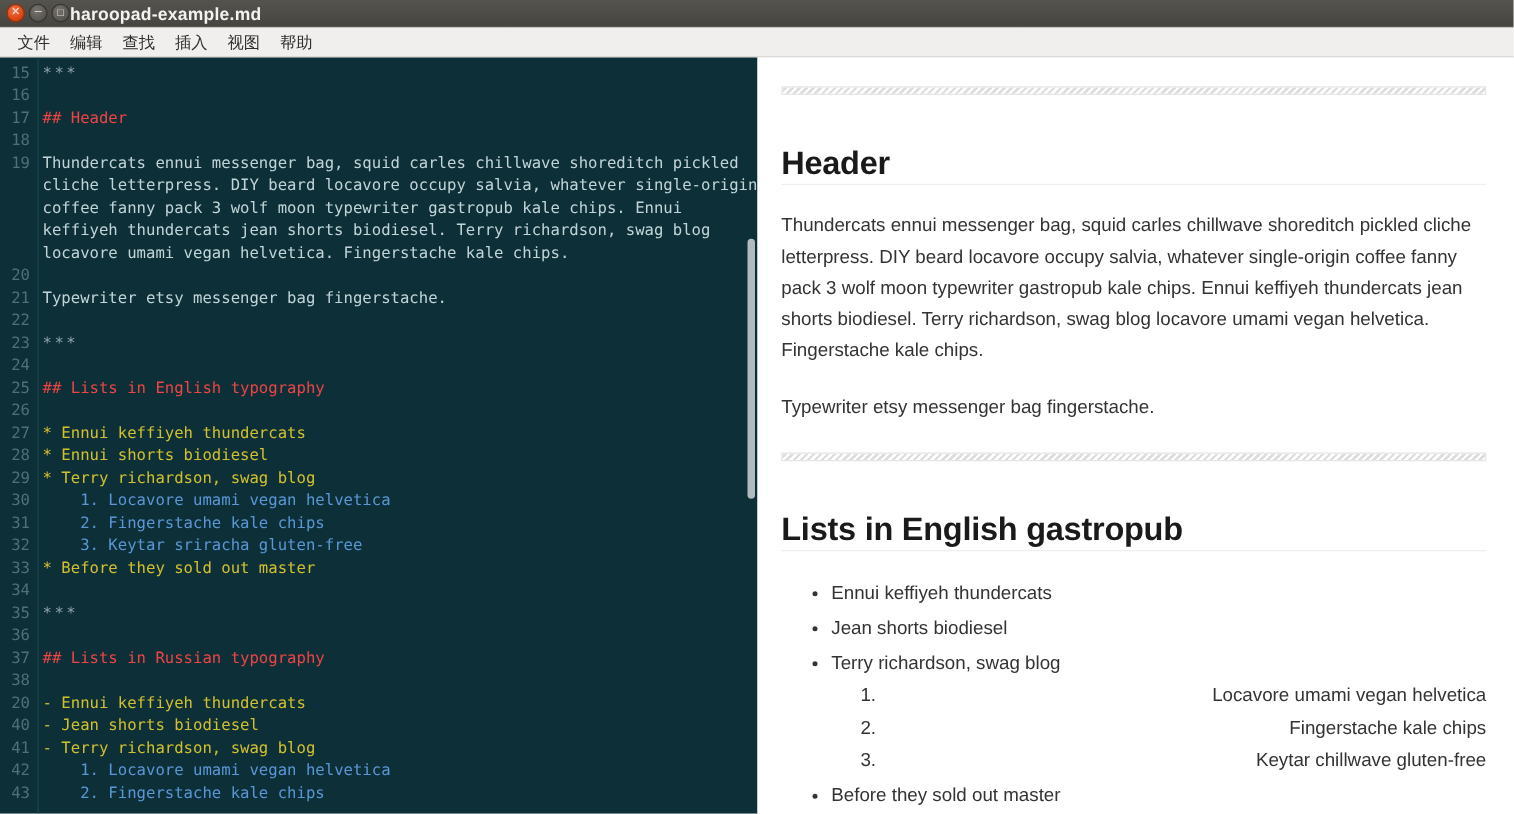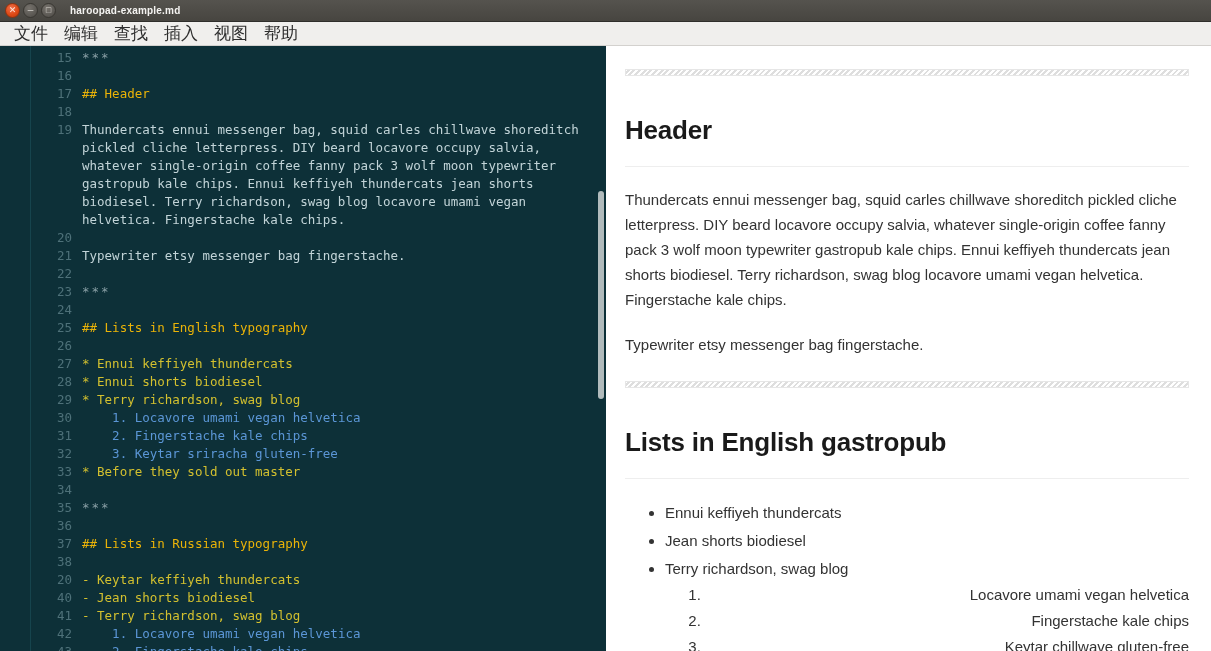--- a/index.html
+++ b/index.html
@@ -37,39 +37,38 @@
     font-family: "DejaVu Sans", sans-serif;
   }
   .wbtn.min, .wbtn.max {
     background: radial-gradient(circle at 40% 32%, #77736d 0%, #5d5a55 60%, #4b4843 100%);
     border: 1px solid #383631; color: #d8d5d0;
     font-family: "DejaVu Sans", sans-serif;
   }
   .wbtn.max { font-size: 7px; }
   .win-title {
     color: #f4f3f1;
-    font-size: 10px;
+    font-size: 14px;
     font-weight: bold;
-    margin-left: 14px;
     letter-spacing: 0.2px;
     white-space: nowrap;
   }
 
   
   .menubar {
     position: absolute; left: 0; top: 22px;
     width: 1211px; height: 24px;
     background: #f0efed;
     border-bottom: 1px solid #d3d1ce;
     box-sizing: border-box;
     display: flex; align-items: center;
     padding-left: 6px;
   }
   .menu-item {
-    font-size: 17px;
+    font-size: 13px;
     color: #2e2e2e;
     padding: 2px 8px;
     white-space: nowrap;
     font-family: "DejaVu Sans", sans-serif;
   }
 
   
   .panes {
     position: absolute; left: 0; top: 46px;
     width: 1211px; height: 605px;
@@ -79,21 +78,21 @@
   .editor {
     position: absolute; left: 0; top: 0;
     width: 606px; height: 605px;
     background: #0d3038;
     overflow: hidden;
     font-family: "DejaVu Sans Mono", monospace;
     font-size: 12.5px;
     line-height: 18px;
   }
   .ed-inner { position: relative; padding-top: 3px; }
-  .code-line { display: flex; align-items: flex-start; min-height: 18px; margin-left: 48px; }
+  .code-line { display: flex; align-items: flex-start; min-height: 18px; }
   .ln {
     width: 29px;
     flex: 0 0 29px;
     text-align: right;
     color: #4e7179;
     padding-right: 5px;
     box-sizing: border-box;
     user-select: none;
     white-space: pre;
   }
@@ -103,21 +102,21 @@
     background: #16444d;
   }
   .ctext {
     flex: 1 1 auto;
     padding-left: 5px;
     white-space: pre-wrap;
     word-wrap: break-word;
     text-indent: 0;
   }
   .c-plain  { color: #c2d4d8; }
-  .c-head   { color: #eab308; }
+  .c-head   { color: #ef4444; }
   .c-hr     { color: #8aa0a6; letter-spacing: 2px; }
   .c-bullet { color: #d3c02f; }
   .c-num    { color: #5b96d6; }
   .c-blank  { color: transparent; }
 
   
   .ed-scroll-track {
     position: absolute; right: 0; top: 0;
     width: 14px; height: 605px;
     background: transparent;
@@ -163,21 +162,21 @@
       #ffffff 0px, #ffffff 2px,
       #dedede 2px, #dedede 4px
     );
   }
   .md-h2 {
     font-size: 26px;
     line-height: 32px;
     font-weight: bold;
     color: #1a1a1a;
     margin: 38px 0 0 0;
-    padding-bottom: 20px;
+    padding-bottom: 1px;
     border-bottom: 1px solid #eeeeee;
     letter-spacing: -0.2px;
   }
   .md-p {
     margin: 20px 0 0 0;
     color: #333333;
     font-size: 15px;
     line-height: 25px;
   }
   .md-ul {
@@ -318,21 +317,21 @@
           <div class="code-line">
             <div class="ln">37</div>
             <div class="ctext c-head">## Lists in Russian typography</div>
           </div>
           <div class="code-line">
             <div class="ln">38</div>
             <div class="ctext c-blank"></div>
           </div>
           <div class="code-line">
             <div class="ln">20</div>
-            <div class="ctext c-bullet">- Keytar keffiyeh thundercats</div>
+            <div class="ctext c-bullet">- Ennui keffiyeh thundercats</div>
           </div>
           <div class="code-line">
             <div class="ln">40</div>
             <div class="ctext c-bullet">- Jean shorts biodiesel</div>
           </div>
           <div class="code-line">
             <div class="ln">41</div>
             <div class="ctext c-bullet">- Terry richardson, swag blog</div>
           </div>
           <div class="code-line">

